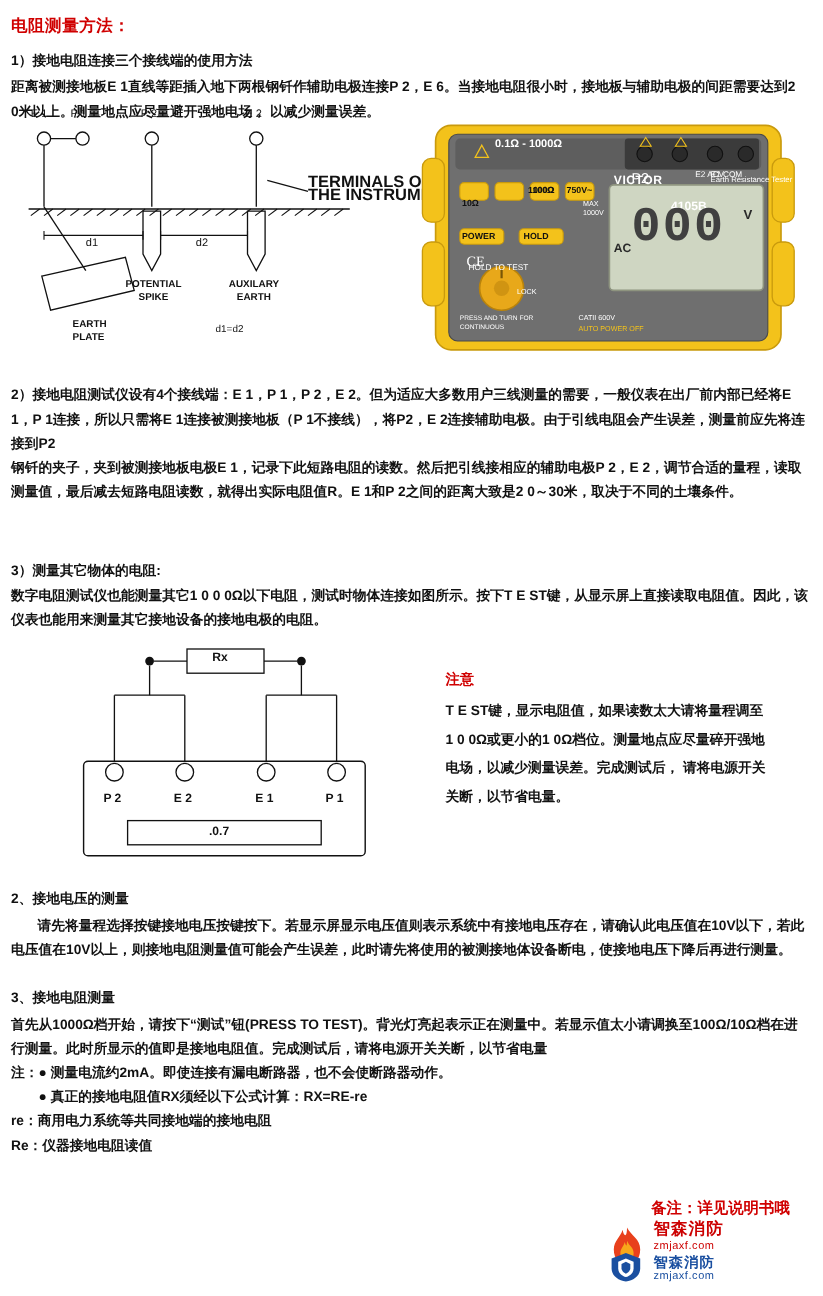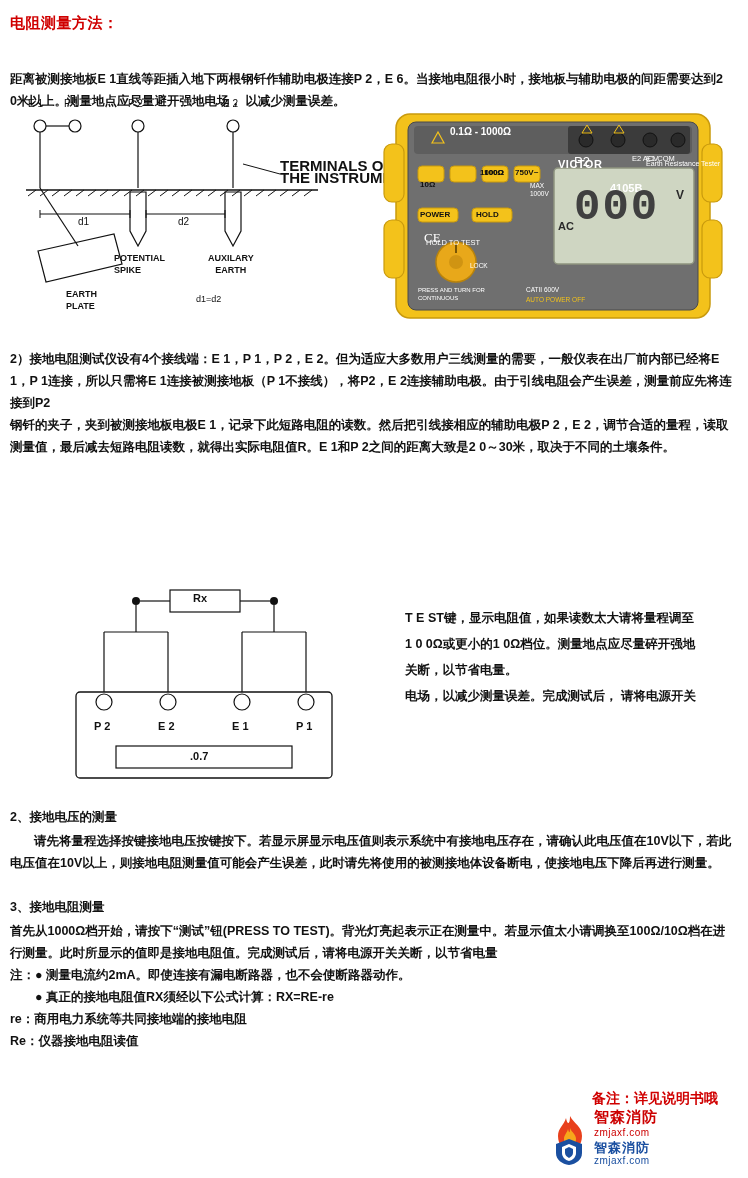--- a/index.html
+++ b/index.html
@@ -156,20 +156,21 @@
     height: 28px;
   }
 </style>
 </head>
 <body>
 
 <div class="page">
 
   <div class="title">电阻测量方法：</div>
 
+  <div class="para p1">1）接地电阻连接三个接线端的使用方法</div>
   <div class="para p1b">距离被测接地板E 1直线等距插入地下两根钢钎作辅助电极连接P 2，E 6。当接地电阻很小时，接地板与辅助电极的间距需要达到2 0米以上。测量地点应尽量避开强地电场， 以减少测量误差。</div>
 
   <div class="fig1">
     <svg width="352" height="240" viewBox="0 0 352 240" xmlns="http://www.w3.org/2000/svg">
 
       <circle cx="22" cy="30" r="6" fill="none" stroke="#111" stroke-width="1.2"></circle>
       <circle cx="57" cy="30" r="6" fill="none" stroke="#111" stroke-width="1.2"></circle>
       <circle cx="120" cy="30" r="6" fill="none" stroke="#111" stroke-width="1.2"></circle>
       <circle cx="215" cy="30" r="6" fill="none" stroke="#111" stroke-width="1.2"></circle>
 
@@ -223,21 +224,21 @@
       <line x1="225" y1="68" x2="262" y2="78" stroke="#111" stroke-width="1"></line>
     </svg>
     <div style="position:absolute;left:10px;top:2px;font-size:10px;">E 1</div>
     <div style="position:absolute;left:46px;top:2px;font-size:10px;">P 1</div>
     <div style="position:absolute;left:110px;top:2px;font-size:10px;">P 2</div>
     <div style="position:absolute;left:205px;top:2px;font-size:10px;">E 2</div>
     <div style="position:absolute;left:60px;top:120px;font-size:10px;">d1</div>
     <div style="position:absolute;left:160px;top:120px;font-size:10px;">d2</div>
     <div style="position:absolute;left:262px;top:64px;font-size:15px;line-height:12px;white-space:pre;font-weight:bold;">TERMINALS ON
 THE INSTRUMENTS</div>
-    <div style="position:absolute;left:96px;top:156px;font-size:9px;line-height:12px;white-space:pre;font-weight:bold;">POTENTIAL
+    <div style="position:absolute;left:96px;top:156px;font-size:9px;line-height:12px;white-space:pre;font-weight:bold;text-align:center;">POTENTIAL
 SPIKE</div>
     <div style="position:absolute;left:190px;top:156px;font-size:9px;line-height:12px;white-space:pre;font-weight:bold;text-align:center;">AUXILARY
 EARTH</div>
     <div style="position:absolute;left:48px;top:192px;font-size:9px;line-height:12px;white-space:pre;font-weight:bold;">EARTH
 PLATE</div>
     <div style="position:absolute;left:178px;top:198px;font-size:9px;">d1=d2</div>
   </div>
 
   <div class="meter-wrap">
     <svg width="350" height="215" viewBox="0 0 350 215" xmlns="http://www.w3.org/2000/svg">
@@ -301,20 +302,22 @@
     <div style="position:absolute;left:180px;top:48px;font-size:11px;font-weight:bold;color:#fff;letter-spacing:0.5px;">VICTOR</div>
     <div style="position:absolute;left:232px;top:48px;font-size:11px;font-weight:bold;color:#fff;margin-top:24px;">4105B</div>
     <div style="position:absolute;left:268px;top:50px;font-size:7px;color:#fff;">Earth Resistance Tester</div>
     <div style="position:absolute;left:196px;top:72px;font-size:44px;font-weight:bold;color:#404040;font-family:'Liberation Mono', monospace;letter-spacing:2px;">000</div>
     <div style="position:absolute;left:298px;top:78px;font-size:12px;font-weight:bold;color:#2a2a2a;">V</div>
     <div style="position:absolute;left:180px;top:110px;font-size:11px;font-weight:bold;color:#2a2a2a;">AC</div>
   </div>
 
   <div class="para p2" style="white-space:pre-wrap;">2）接地电阻测试仪设有4个接线端：E 1，P 1，P 2，E 2。但为适应大多数用户三线测量的需要，一般仪表在出厂前内部已经将E 1，P 1连接，所以只需将E 1连接被测接地板（P 1不接线），将P2，E 2连接辅助电极。由于引线电阻会产生误差，测量前应先将连接到P2
 钢钎的夹子，夹到被测接地板电极E 1，记录下此短路电阻的读数。然后把引线接相应的辅助电极P 2，E 2，调节合适的量程，读取测量值，最后减去短路电阻读数，就得出实际电阻值R。E 1和P 2之间的距离大致是2 0～30米，取决于不同的土壤条件。</div>
+  <div class="para p3" style="white-space:pre-wrap;">3）测量其它物体的电阻:
+数字电阻测试仪也能测量其它1 0 0 0Ω以下电阻，测试时物体连接如图所示。按下T E ST键，从显示屏上直接读取电阻值。因此，该仪表也能用来测量其它接地设备的接地电极的电阻。</div>
 
   <div class="fig2">
     <svg width="330" height="215" viewBox="0 0 330 215" xmlns="http://www.w3.org/2000/svg">
 
       <rect x="110" y="10" width="70" height="22" fill="none" stroke="#111" stroke-width="1.2"></rect>
 
       <circle cx="76" cy="21" r="4" fill="#111"></circle>
       <circle cx="214" cy="21" r="4" fill="#111"></circle>
       <line x1="80" y1="21" x2="110" y2="21" stroke="#111" stroke-width="1.2"></line>
       <line x1="180" y1="21" x2="210" y2="21" stroke="#111" stroke-width="1.2"></line>
@@ -340,24 +343,25 @@
     </svg>
     <div style="position:absolute;left:133px;top:12px;font-size:11px;font-weight:bold;">Rx</div>
     <div style="position:absolute;left:34px;top:140px;font-size:11px;font-weight:bold;">P 2</div>
     <div style="position:absolute;left:98px;top:140px;font-size:11px;font-weight:bold;">E 2</div>
     <div style="position:absolute;left:172px;top:140px;font-size:11px;font-weight:bold;">E 1</div>
     <div style="position:absolute;left:236px;top:140px;font-size:11px;font-weight:bold;">P 1</div>
     <div style="position:absolute;left:130px;top:170px;font-size:11px;font-weight:bold;">.0.7</div>
   </div>
 
   <div class="note-block">
+    <div class="note-title">注意</div>
     <div>T E ST键，显示电阻值，如果读数太大请将量程调至</div>
     <div>1 0 0Ω或更小的1 0Ω档位。测量地点应尽量碎开强地</div>
+    <div>电场，以减少测量误差。完成测试后， 请将电源开关</div>
     <div>关断，以节省电量。</div>
-    <div>电场，以减少测量误差。完成测试后， 请将电源开关</div>
   </div>
 
   <div class="para p4">2、接地电压的测量</div>
   <div class="para p5" style="text-indent:24px;">请先将量程选择按键接地电压按键按下。若显示屏显示电压值则表示系统中有接地电压存在，请确认此电压值在10V以下，若此电压值在10V以上，则接地电阻测量值可能会产生误差，此时请先将使用的被测接地体设备断电，使接地电压下降后再进行测量。</div>
 
   <div class="para p6">3、接地电阻测量</div>
   <div class="para p7" style="white-space:pre-wrap;text-indent:0;">首先从1000Ω档开始，请按下“测试”钮(PRESS TO TEST)。背光灯亮起表示正在测量中。若显示值太小请调换至100Ω/10Ω档在进行测量。此时所显示的值即是接地电阻值。完成测试后，请将电源开关关断，以节省电量
 注：● 测量电流约2mA。即使连接有漏电断路器，也不会使断路器动作。
 　　● 真正的接地电阻值RX须经以下公式计算：RX=RE-re
 re：商用电力系统等共同接地端的接地电阻

